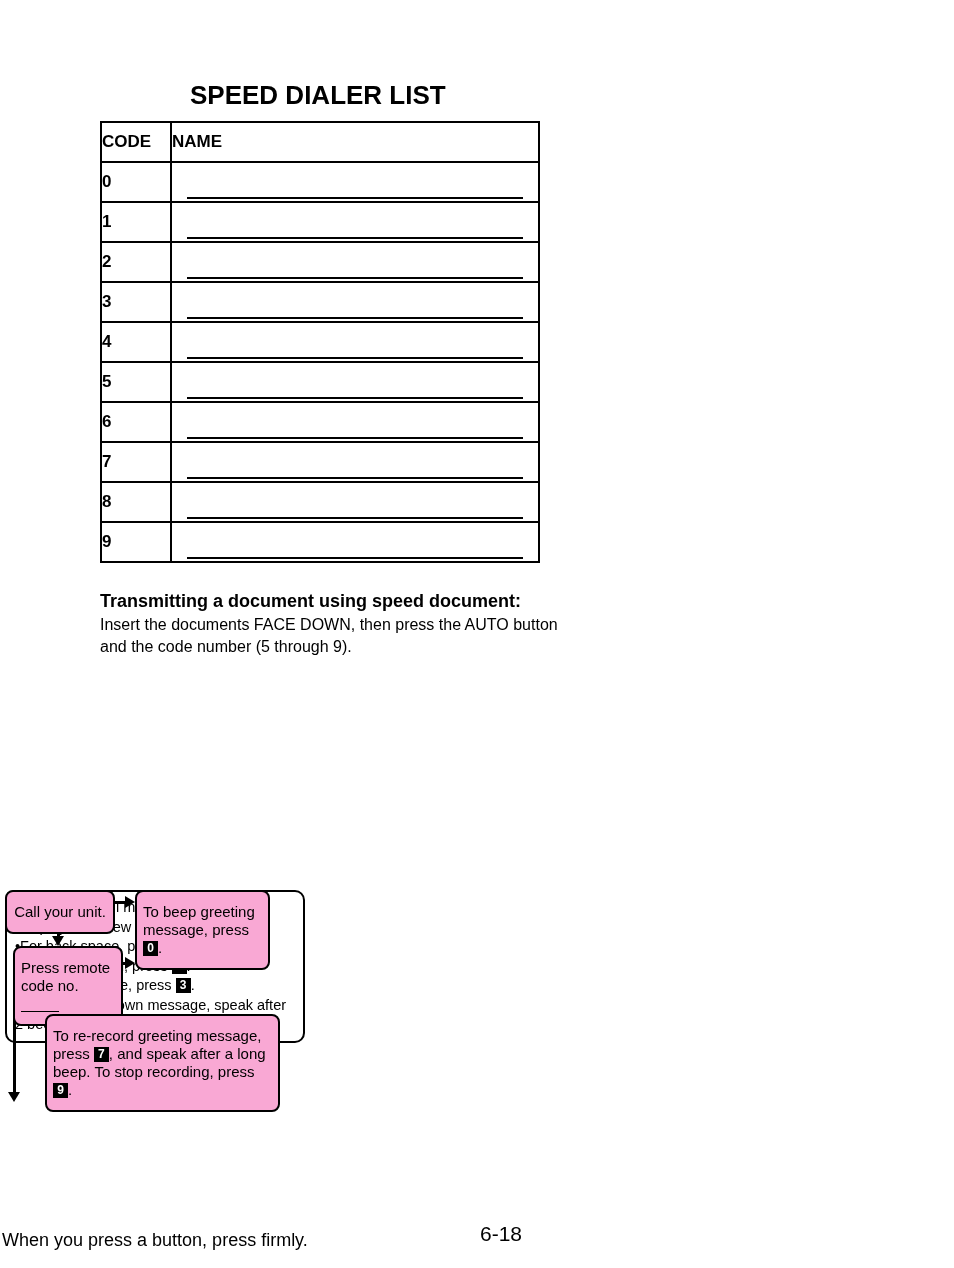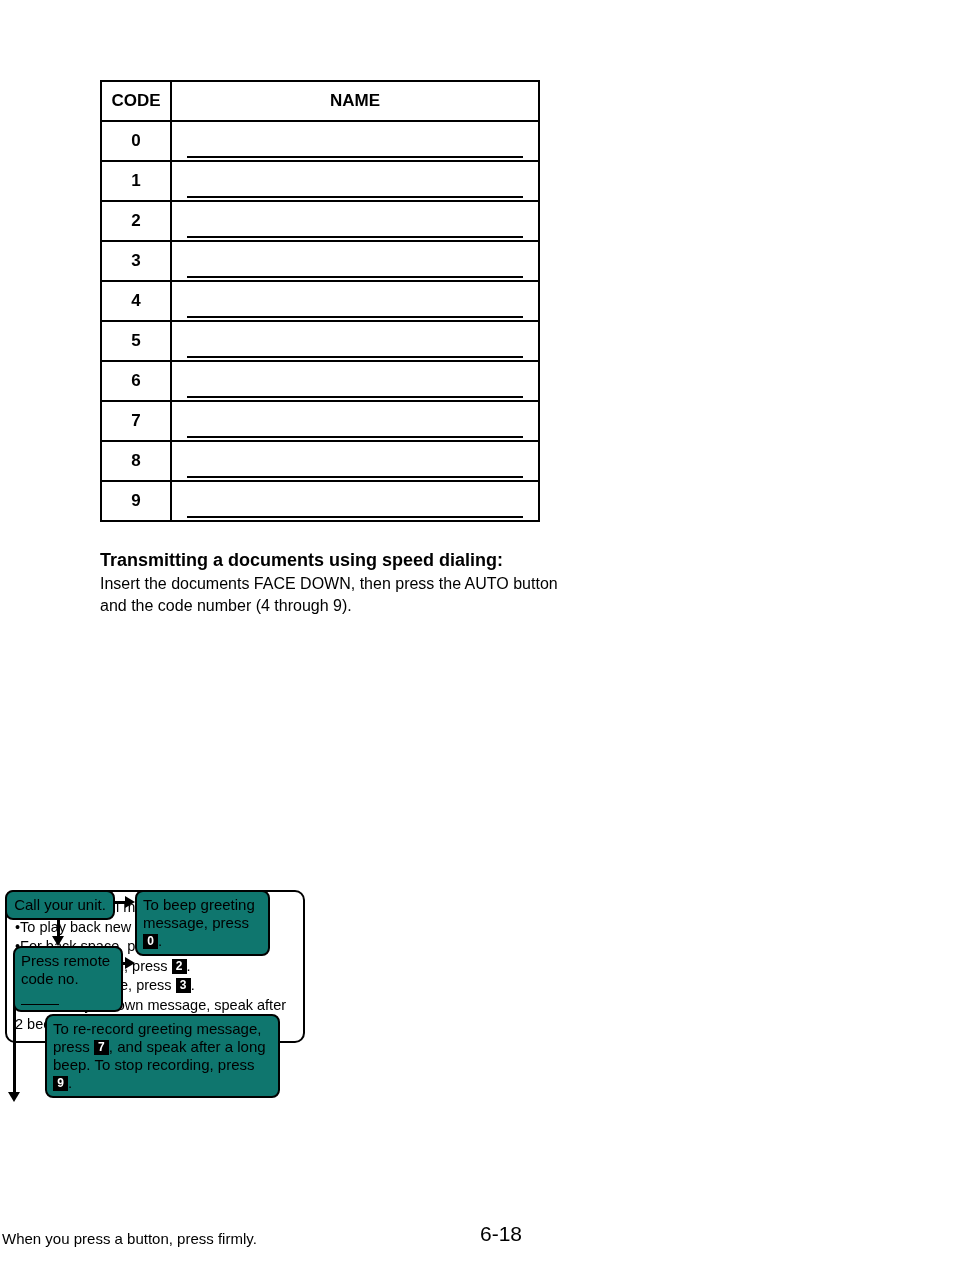--- a/index.html
+++ b/index.html
@@ -22,21 +22,21 @@
     }
     .speed-table {
       margin-left: 100px;
       border-collapse: collapse;
       width: 440px;
     }
     .speed-table th, .speed-table td {
       border: 2px solid #000;
       padding: 0;
       height: 40px;
-      text-align: center;
+      text-align: left;
       font-size: 17px;
       font-weight: bold;
       vertical-align: middle;
     }
     .speed-table th:first-child { width: 70px; }
     .speed-table td.name-cell {
       position: relative;
       padding: 0 10px;
     }
     .speed-table td.name-cell .underline {
@@ -63,24 +63,24 @@
     .flowchart {
       position: absolute;
       left: 5px;
       top: 890px;
       width: 310px;
       font-family: "Arial Narrow", Arial, sans-serif;
     }
     .fbox {
       border: 2px solid #000;
       border-radius: 8px;
-      padding: 4px 6px;
+      padding: 11px 6px;
       font-size: 15px;
       line-height: 1.2;
-      background: #0f766e;
+      background: #f9a8d4;
       position: absolute;
     }
     .fbox-call { left: 0; top: 0; width: 110px; text-align:center; }
     .fbox-skip { left: 130px; top: 0; width: 135px; }
     .fbox-remote { left: 8px; top: 56px; width: 110px; }
     .fbox-monitor { left: 130px; top: 56px; width: 135px; }
     .fbox-rerecord { left: 40px; top: 124px; width: 235px; }
     .fbox-list {
       left: 0;
       top: 210px;
@@ -102,21 +102,21 @@
       line-height: 15px;
       text-align: center;
       font-size: 12px;
       padding: 0 2px;
       vertical-align: 1px;
     }
     .footer-note {
       position: absolute;
       left: 2px;
       top: 1230px;
-      font-size: 15px;
+      font-size: 18px;
     }
     .page-number {
       position: absolute;
       left: 480px;
       top: 1222px;
       font-size: 21px;
     }
     
     .arrow {
       position: absolute;
@@ -140,20 +140,21 @@
       display:inline-block;
       border-bottom: 1.5px solid #000;
       width: 38px;
       vertical-align: -3px;
     }
   </style>
 </head>
 <body>
 
 <div class="page">
+  <div class="title">SPEED DIALER LIST</div>
 
   <table class="speed-table">
     <thead>
       <tr>
         <th>CODE</th>
         <th>NAME</th>
       </tr>
     </thead>
     <tbody id="table-body">
         <tr>
@@ -213,22 +214,22 @@
         <tr>
           <td>9</td>
           <td class="name-cell">
             <div class="underline"></div>
           </td>
         </tr>
       </tbody>
   </table>
 
   <div class="section">
-    <div class="section-heading">Transmitting a documents using speed dialing:</div>
-    <div class="section-body">Insert the documents FACE DOWN, then press the AUTO button and the code number (4 through 9).</div>
+    <div class="section-heading">Transmitting a document using speed document:</div>
+    <div class="section-body">Insert the documents FACE DOWN, then press the AUTO button and the code number (5 through 9).</div>
   </div>
 </div>
 
 <div class="flowchart">
 
   <div class="arrow" style="left:110px; top:11px; width:12px; height:3px;"></div>
   <div class="arrow-head-right" style="left:120px; top:6px;"></div>
 
   <div class="arrow" style="left:52px; top:26px; width:3px; height:22px;"></div>
   <div class="arrow-head-down" style="left:47px; top:46px;"></div>

